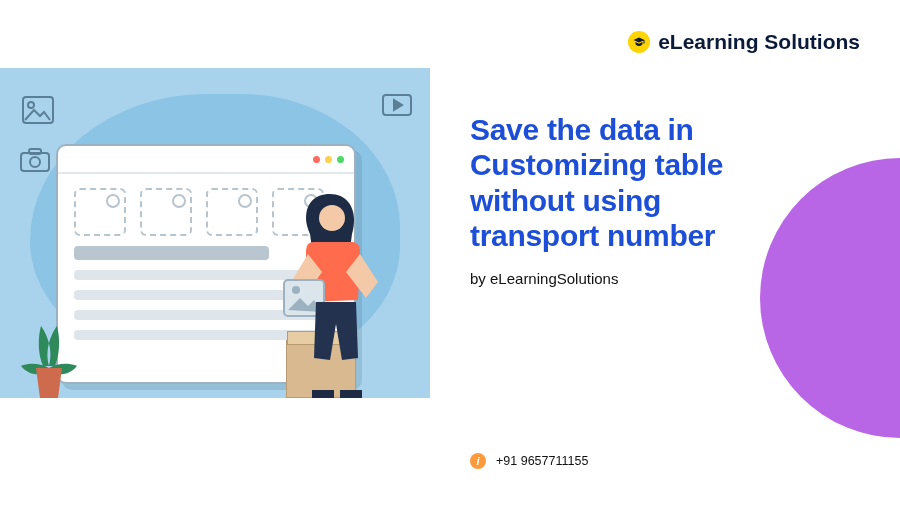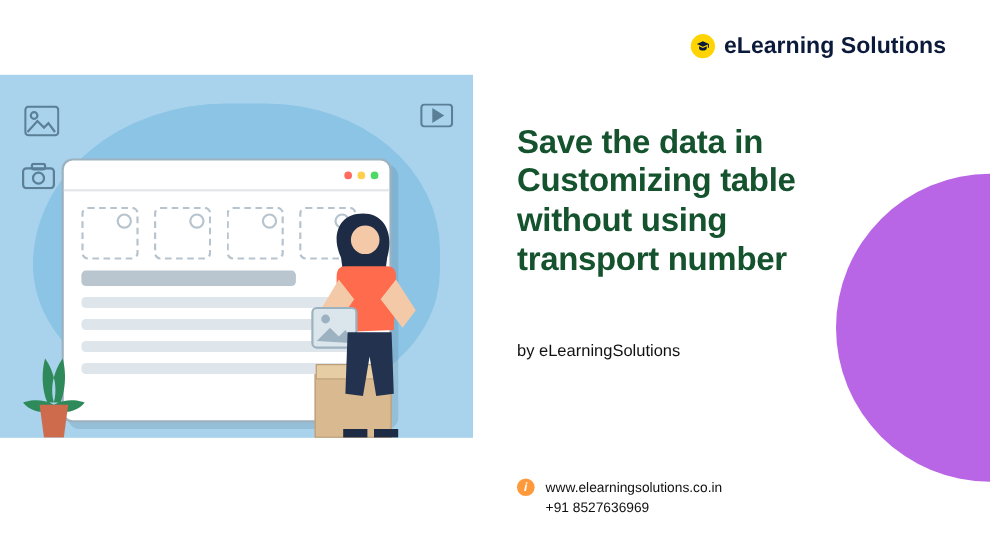--- a/index.html
+++ b/index.html
@@ -103,25 +103,25 @@
   
   .content {
     position: absolute;
     left: 470px; top: 112px;
     width: 320px;
   }
   .title {
     font-size: 30px;
     line-height: 1.18;
     font-weight: 800;
-    color: #14532d;
+    color: #1d4ed8;
     letter-spacing: -0.3px;
   }
   .byline {
-    margin-top: 57px;
+    margin-top: 16px;
     font-size: 15px;
     color: #111;
   }
 
   
   .contact {
     position: absolute;
     left: 470px; bottom: 36px;
     display: flex; gap: 10px; align-items: flex-start;
   }
@@ -208,16 +208,15 @@
 </div>
 
 <div class="content">
   <h1 class="title">Save the data in Customizing table without using transport number</h1>
   <p class="byline">by eLearningSolutions</p>
 </div>
 
 <div class="contact">
   <span class="info-icon">i</span>
   <div class="contact-text">
-    <div>www.elearningsolutions.co.in</div>
-    <div>+91 8527636969</div>
+    <div>+91 9657711155</div>
   </div>
 </div>
 
 </body></html>

